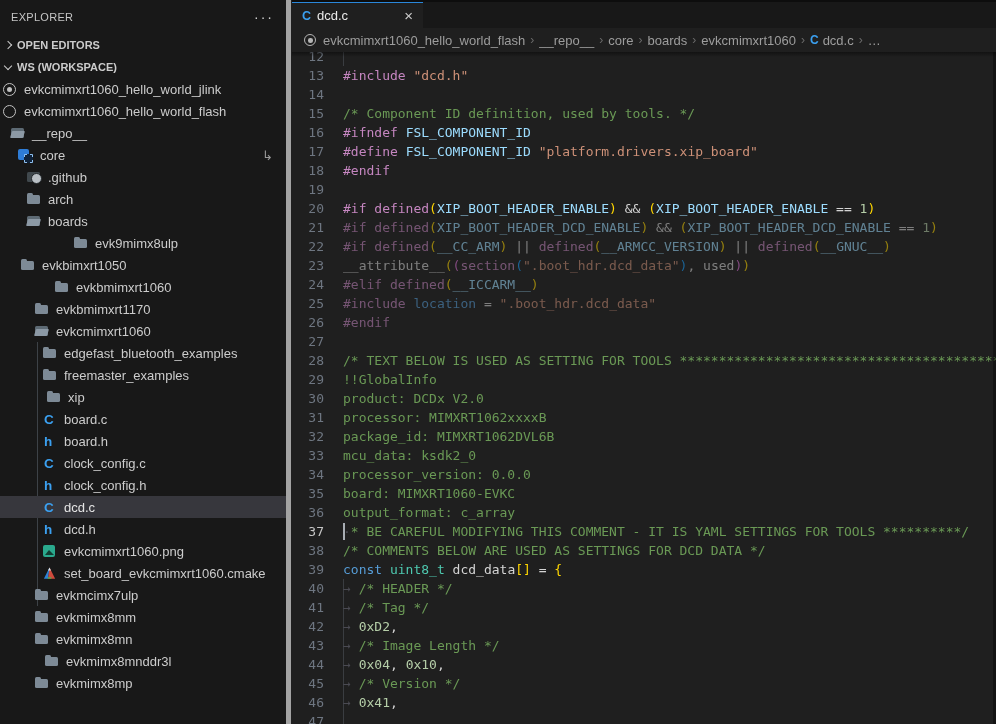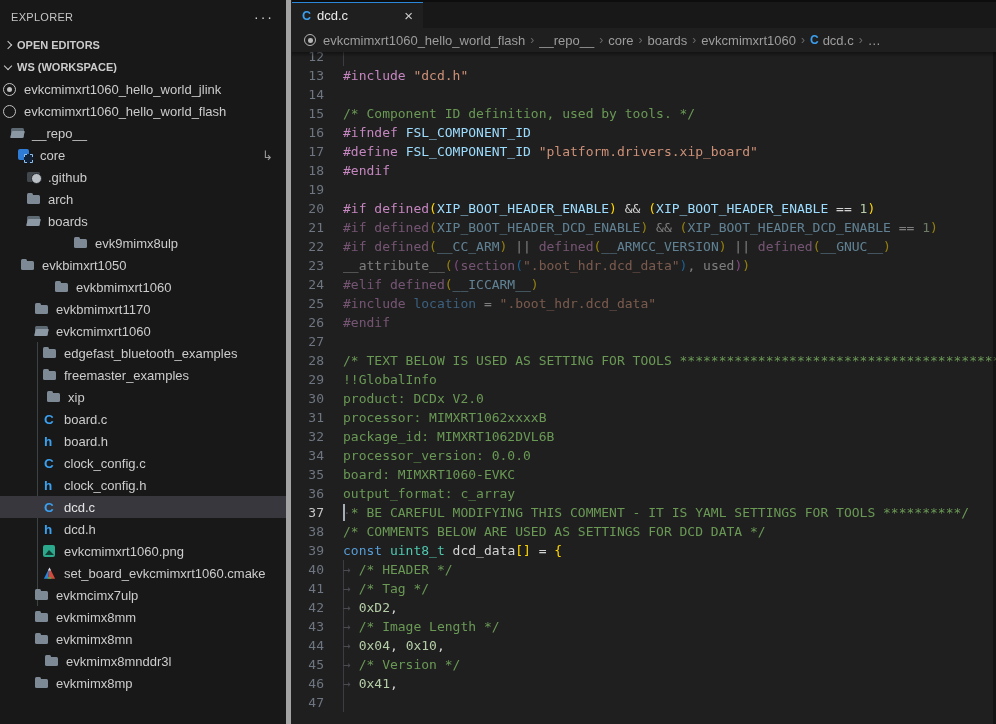--- a/index.html
+++ b/index.html
@@ -297,20 +297,21 @@
           <div class="cl"><span class="ln">23</span><span class="cc dim"><span class="tk-tx">__attribute__</span><span class="tk-b1">(</span><span class="tk-b2">(</span><span class="tk-pp">section</span><span class="tk-b3">(</span><span class="tk-str">".boot_hdr.dcd_data"</span><span class="tk-b3">)</span><span class="tk-tx">, used</span><span class="tk-b2">)</span><span class="tk-b1">)</span></span></div>
           <div class="cl"><span class="ln">24</span><span class="cc dim"><span class="tk-pp">#elif defined</span><span class="tk-b1">(</span><span class="tk-id">__ICCARM__</span><span class="tk-b1">)</span></span></div>
           <div class="cl"><span class="ln">25</span><span class="cc dim"><span class="tk-pp">#include </span><span class="tk-kw">location</span><span class="tk-tx"> = </span><span class="tk-str">".boot_hdr.dcd_data"</span></span></div>
           <div class="cl"><span class="ln">26</span><span class="cc dim"><span class="tk-pp">#endif</span></span></div>
           <div class="cl"><span class="ln">27</span><span class="cc"></span></div>
           <div class="cl"><span class="ln">28</span><span class="cc"><span class="tk-cm">/* TEXT BELOW IS USED AS SETTING FOR TOOLS *********************************************</span></span></div>
           <div class="cl"><span class="ln">29</span><span class="cc"><span class="tk-cm">!!GlobalInfo</span></span></div>
           <div class="cl"><span class="ln">30</span><span class="cc"><span class="tk-cm">product: DCDx V2.0</span></span></div>
           <div class="cl"><span class="ln">31</span><span class="cc"><span class="tk-cm">processor: MIMXRT1062xxxxB</span></span></div>
           <div class="cl"><span class="ln">32</span><span class="cc"><span class="tk-cm">package_id: MIMXRT1062DVL6B</span></span></div>
+          <div class="cl"><span class="ln">33</span><span class="cc"><span class="tk-cm">mcu_data: ksdk2_0</span></span></div>
           <div class="cl"><span class="ln">34</span><span class="cc"><span class="tk-cm">processor_version: 0.0.0</span></span></div>
           <div class="cl"><span class="ln">35</span><span class="cc"><span class="tk-cm">board: MIMXRT1060-EVKC</span></span></div>
           <div class="cl"><span class="ln">36</span><span class="cc"><span class="tk-cm">output_format: c_array</span></span></div>
           <div class="cl"><span class="ln active">37</span><span class="cc"><span class="tk-cursor"></span><span class="tk-ws">·</span><span class="tk-cm">* BE CAREFUL MODIFYING THIS COMMENT - IT IS YAML SETTINGS FOR TOOLS **********/</span></span></div>
           <div class="cl"><span class="ln">38</span><span class="cc"><span class="tk-cm">/* COMMENTS BELOW ARE USED AS SETTINGS FOR DCD DATA */</span></span></div>
           <div class="cl"><span class="ln">39</span><span class="cc"><span class="tk-kw">const </span><span class="tk-ty">uint8_t </span><span class="tk-tx">dcd_data</span><span class="tk-b1">[]</span><span class="tk-tx"> = </span><span class="tk-b1">{</span></span></div>
           <div class="cl"><span class="ln">40</span><span class="cc"><span class="tk-guide"></span><span class="tk-ws">→ </span><span class="tk-cm">/* HEADER */</span></span></div>
           <div class="cl"><span class="ln">41</span><span class="cc"><span class="tk-guide"></span><span class="tk-ws">→ </span><span class="tk-cm">/* Tag */</span></span></div>
           <div class="cl"><span class="ln">42</span><span class="cc"><span class="tk-guide"></span><span class="tk-ws">→ </span><span class="tk-num">0xD2</span><span class="tk-tx">,</span></span></div>
           <div class="cl"><span class="ln">43</span><span class="cc"><span class="tk-guide"></span><span class="tk-ws">→ </span><span class="tk-cm">/* Image Length */</span></span></div>

